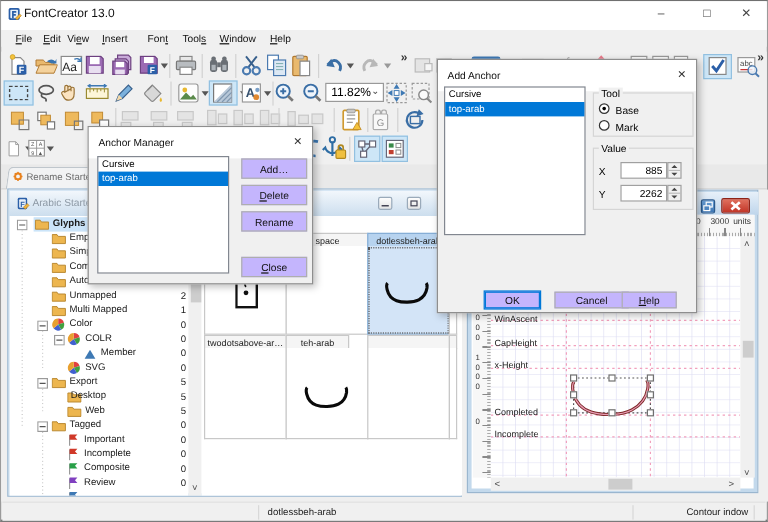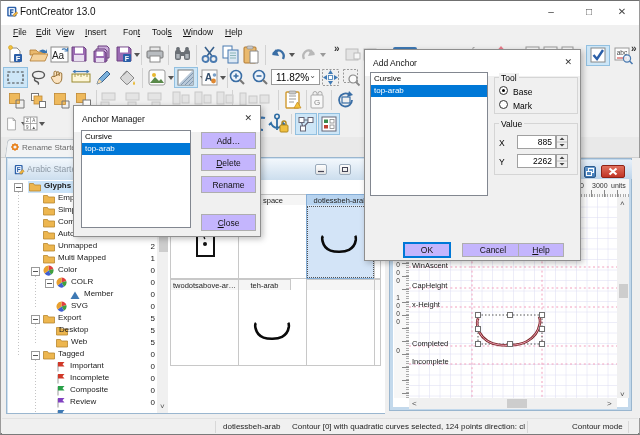--- a/index.html
+++ b/index.html
@@ -699,22 +699,21 @@
         <div class="sbarrow" style="left:198px;top:1px;font-size:8px">˃</div>
         <div style="position:absolute;left:98px;top:1px;width:20px;height:9px;background:#cdcdcd"></div>
       </div>
     </div>
   </div>
   <div id="statusbar">
     <div class="ssep" style="left:213px"></div>
     <div class="ssep" style="left:525px"></div>
     <div class="ssep" style="left:626px"></div>
     <div class="abs" style="left:221px;top:3px">dotlessbeh-arab</div>
-    <div class="abs" style="left:290px;top:3px;width:234px;overflow:hidden;white-space:nowrap">Contour [0] with quadratic curves selected, 124 points direction: cl</div>
-    <div class="abs" style="left:570px;top:3px">Contour mode</div>
+    <div class="abs" style="left:570px;top:3px">Contour indow</div>
   </div>
   <div class="dialog" id="dlg1" style="left:72px; top:104px; width:188px; height:132px;">
     <div class="dtitle"></div>
     <div class="dtitletext">Anchor Manager</div>
     <div class="dclose">✕</div>
     <div class="listbox" style="left:7px;top:24px;width:110px;height:98px">
       <div class="li">Cursive</div>
       <div class="li lisel">top-arab</div>
     </div>
     <div class="btn" style="left:127px;top:26px;width:55px;height:17px;line-height:16px">Add…</div>

